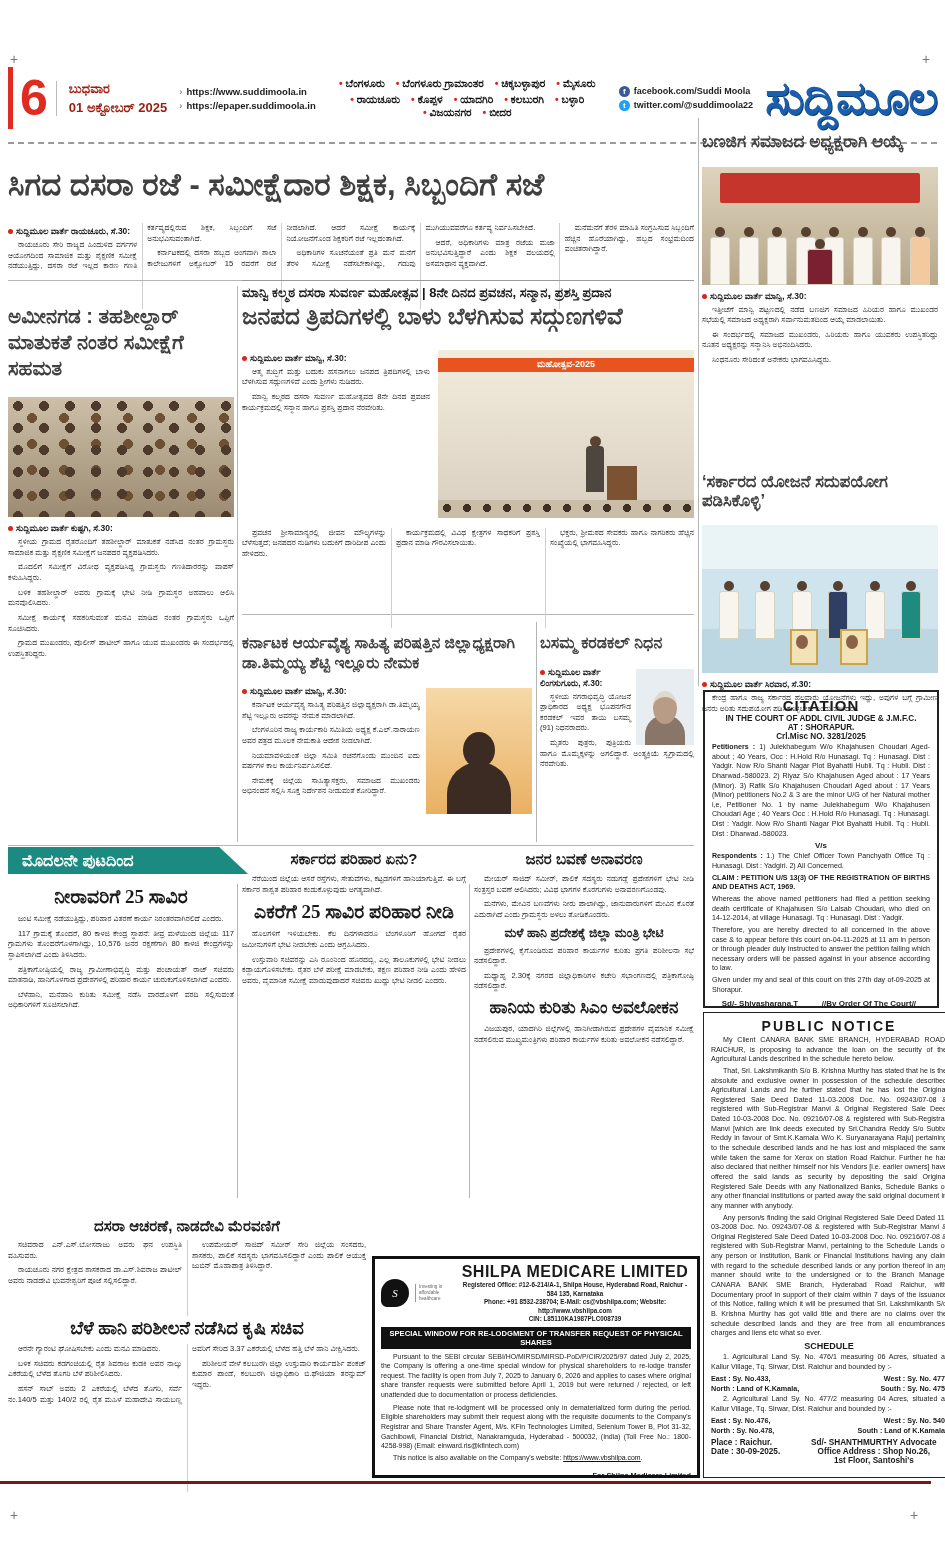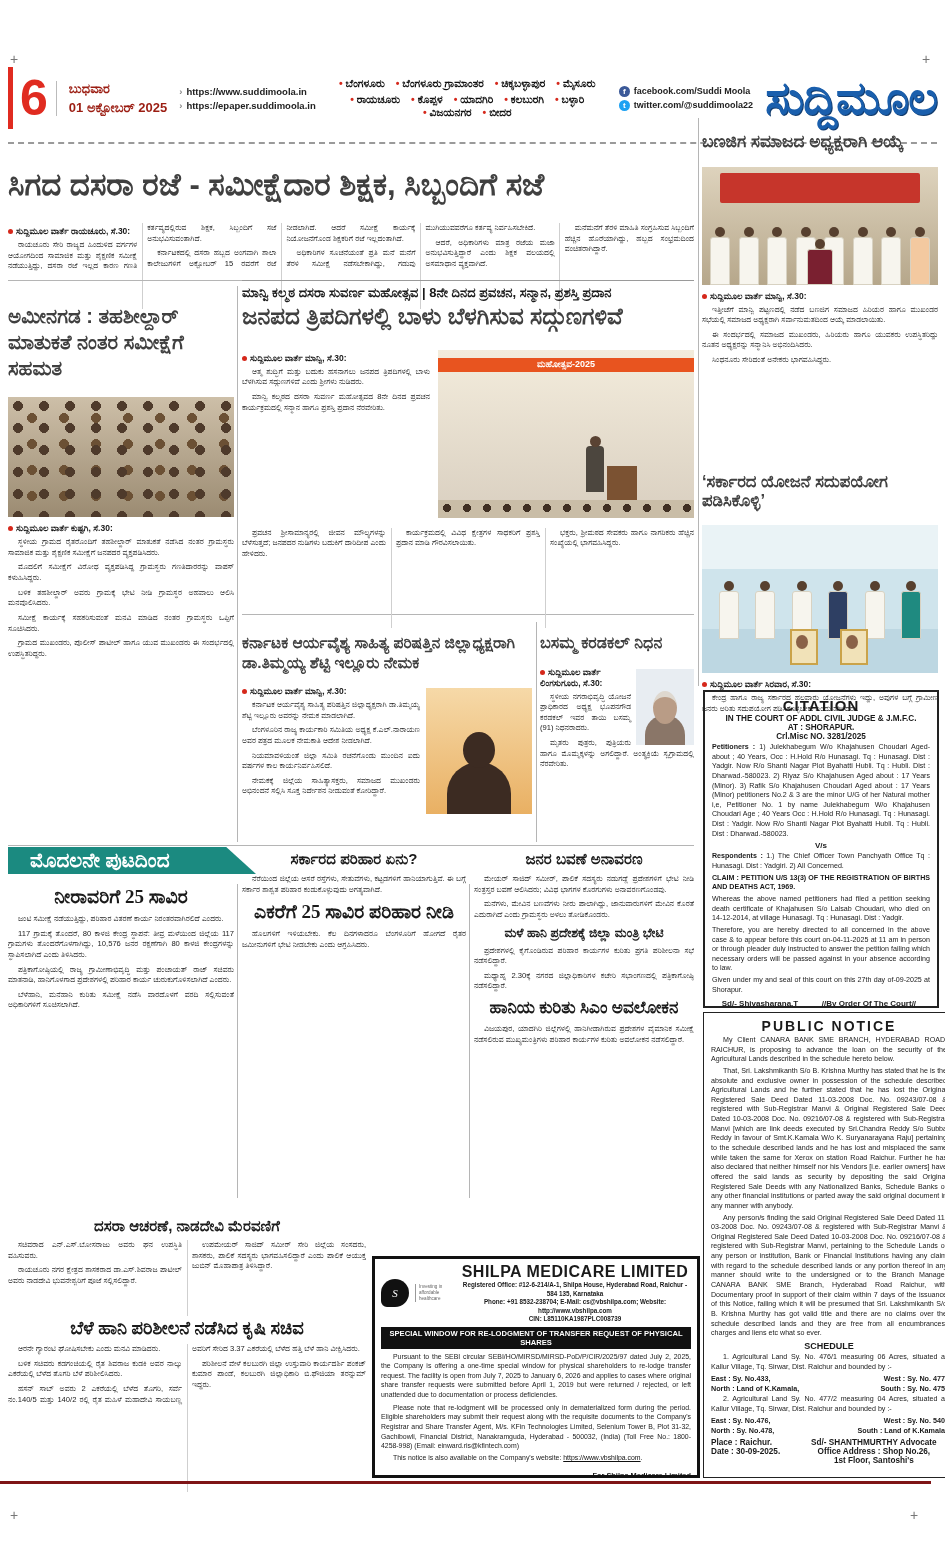--- a/index.html
+++ b/index.html
@@ -104,21 +104,21 @@
   .sil{position:absolute;bottom:0;left:50%;transform:translateX(-50%);width:64px;height:52px;background:#3c2b22;border-radius:32px 32px 0 0;}
   .sil::before{content:"";position:absolute;left:50%;top:-30px;transform:translateX(-50%);width:32px;height:36px;border-radius:50%;background:#3c2b22;}
   .basamma{position:absolute;left:540px;top:620px;width:154px;height:224px;overflow:hidden;}
   .basamma .hl{font-size:16px;line-height:1.25;}
   .pphoto2{float:right;width:58px;height:76px;margin:2px 0 4px 5px;background:#e8edf2;position:relative;overflow:hidden;border:1px solid #c9cf d6;}
   .sil2{position:absolute;bottom:0;left:50%;transform:translateX(-50%);width:40px;height:30px;background:#8a7668;border-radius:20px 20px 0 0;}
   .sil2::before{content:"";position:absolute;left:50%;top:-24px;transform:translateX(-50%);width:24px;height:27px;border-radius:50%;background:#b99c86;border-top:6px solid #ded8cf;}
 
   
   .contbanner{position:absolute;left:8px;top:847px;width:226px;height:27px;background:#1b8a80;color:#fff;
-      font-size:20px;font-weight:800;display:flex;align-items:center;padding-left:22px;
+      font-size:16px;font-weight:800;display:flex;align-items:center;padding-left:14px;
       clip-path:polygon(0 0,88% 0,100% 100%,0 100%);}
   .conthead{font-weight:800;text-align:center;}
   .cont1{position:absolute;left:8px;top:884px;width:226px;height:316px;overflow:hidden;}
   .cont1 .conthead{font-size:19px;margin:2px 0 6px 0;font-family:"Liberation Serif",serif;}
   .cont2{position:absolute;left:242px;top:850px;width:224px;height:350px;overflow:hidden;}
   .cont2 .h1{font-size:15px;margin:0 0 6px 0;}
   .cont2 .h2{font-size:19px;margin:6px 0;font-family:"Liberation Serif",serif;}
   .cont3{position:absolute;left:474px;top:850px;width:220px;height:350px;overflow:hidden;}
   .cont3 .h1{font-size:15px;margin:0 0 6px 0;}
   .cont3 .h2{font-size:12.5px;margin:5px 0;}
@@ -407,20 +407,21 @@
     <p class="b">117 ಗ್ರಾಮಕ್ಕೆ ತೊಂದರೆ, 80 ಕಾಳಜಿ ಕೇಂದ್ರ ಸ್ಥಾಪನೆ: ತೀವ್ರ ಮಳೆಯಿಂದ ಜಿಲ್ಲೆಯ 117 ಗ್ರಾಮಗಳು ತೊಂದರೆಗೊಳಗಾಗಿದ್ದು, 10,576 ಜನರ ರಕ್ಷಣೆಗಾಗಿ 80 ಕಾಳಜಿ ಕೇಂದ್ರಗಳನ್ನು ಸ್ಥಾಪಿಸಲಾಗಿದೆ ಎಂದು ತಿಳಿಸಿದರು.</p>
     <p class="b">ಪತ್ರಿಕಾಗೋಷ್ಠಿಯಲ್ಲಿ ರಾಜ್ಯ ಗ್ರಾಮೀಣಾಭಿವೃದ್ಧಿ ಮತ್ತು ಪಂಚಾಯತ್ ರಾಜ್ ಸಚಿವರು ಮಾತನಾಡಿ, ಹಾನಿಗೊಳಗಾದ ಪ್ರದೇಶಗಳಲ್ಲಿ ಪರಿಹಾರ ಕಾರ್ಯ ಚುರುಕುಗೊಳಿಸಲಾಗಿದೆ ಎಂದರು.</p>
     <p class="b">ಬೆಳೆಹಾನಿ, ಮನೆಹಾನಿ ಕುರಿತು ಸಮೀಕ್ಷೆ ನಡೆಸಿ ವಾರದೊಳಗೆ ವರದಿ ಸಲ್ಲಿಸುವಂತೆ ಅಧಿಕಾರಿಗಳಿಗೆ ಸೂಚಿಸಲಾಗಿದೆ.</p>
   </section>
 
   <section class="cont2">
     <h3 class="conthead h1">ಸರ್ಕಾರದ ಪರಿಹಾರ ಏನು?</h3>
     <p class="b">ನೆರೆಯಿಂದ ಜಿಲ್ಲೆಯ ಆಸರೆ ರಸ್ತೆಗಳು, ಸೇತುವೆಗಳು, ಕಟ್ಟಡಗಳಿಗೆ ಹಾನಿಯಾಗುತ್ತಿವೆ. ಈ ಬಗ್ಗೆ ಸರ್ಕಾರ ಶಾಶ್ವತ ಪರಿಹಾರ ಕಂಡುಕೊಳ್ಳುವುದು ಅಗತ್ಯವಾಗಿದೆ.</p>
     <h3 class="conthead h2">ಎಕರೆಗೆ 25 ಸಾವಿರ ಪರಿಹಾರ ನೀಡಿ</h3>
     <p class="b">ಹೊಲಗಳಿಗೆ ಇಳಿಯಬೇಕು. ಕೆಲ ದಿನಗಳಾದರೂ ಬೆಂಗಳೂರಿಗೆ ಹೋಗದೆ ರೈತರ ಜಮೀನುಗಳಿಗೆ ಭೇಟಿ ನೀಡಬೇಕು ಎಂದು ಆಗ್ರಹಿಸಿದರು.</p>
+    <p class="b">ಉಸ್ತುವಾರಿ ಸಚಿವರನ್ನು ಎಸಿ ರೂಂನಿಂದ ಹೊರದಬ್ಬಿ, ಎಲ್ಲ ತಾಲೂಕುಗಳಲ್ಲಿ ಭೇಟಿ ನೀಡಲು ಕಡ್ಡಾಯಗೊಳಿಸಬೇಕು. ರೈತರ ಬೆಳೆ ಪರೀಕ್ಷೆ ಮಾಡಬೇಕು, ತಕ್ಷಣ ಪರಿಹಾರ ನೀಡಿ ಎಂದು ಹೇಳಿದ ಅವರು, ವೈಮಾನಿಕ ಸಮೀಕ್ಷೆ ಮಾಡುವುದಾದರೆ ಸಚಿವರು ಖುದ್ದು ಭೇಟಿ ನೀಡಲಿ ಎಂದರು.</p>
   </section>
 
   <section class="cont3">
     <h3 class="conthead h1">ಜನರ ಬವಣೆ ಅನಾವರಣ</h3>
     <p class="b">ಮೇಯರ್ ಸಾಜಿದ್ ಸಮೀರ್, ಪಾಲಿಕೆ ಸದಸ್ಯರು ನಡುಗಡ್ಡೆ ಪ್ರದೇಶಗಳಿಗೆ ಭೇಟಿ ನೀಡಿ ಸಂತ್ರಸ್ತರ ಬವಣೆ ಆಲಿಸಿದರು; ವಿವಿಧ ಭಾಗಗಳ ಕೊರಗುಗಳು ಅನಾವರಣಗೊಂಡವು.</p>
     <p class="b">ಮನೆಗಳು, ಮೇವಿನ ಬಣವೆಗಳು ನೀರು ಪಾಲಾಗಿದ್ದು, ಜಾನುವಾರುಗಳಿಗೆ ಮೇವಿನ ಕೊರತೆ ಎದುರಾಗಿದೆ ಎಂದು ಗ್ರಾಮಸ್ಥರು ಅಳಲು ತೋಡಿಕೊಂಡರು.</p>
     <h3 class="conthead h2">ಮಳೆ ಹಾನಿ ಪ್ರದೇಶಕ್ಕೆ ಜಿಲ್ಲಾ ಮಂತ್ರಿ ಭೇಟಿ</h3>
     <p class="b">ಪ್ರದೇಶಗಳಲ್ಲಿ ಕೈಗೊಂಡಿರುವ ಪರಿಹಾರ ಕಾರ್ಯಗಳ ಕುರಿತು ಪ್ರಗತಿ ಪರಿಶೀಲನಾ ಸಭೆ ನಡೆಸಲಿದ್ದಾರೆ.</p>
     <p class="b">ಮಧ್ಯಾಹ್ನ 2.30ಕ್ಕೆ ನಗರದ ಜಿಲ್ಲಾಧಿಕಾರಿಗಳ ಕಚೇರಿ ಸಭಾಂಗಣದಲ್ಲಿ ಪತ್ರಿಕಾಗೋಷ್ಠಿ ನಡೆಸಲಿದ್ದಾರೆ.</p>
     <h3 class="conthead h3">ಹಾನಿಯ ಕುರಿತು ಸಿಎಂ ಅವಲೋಕನ</h3>

